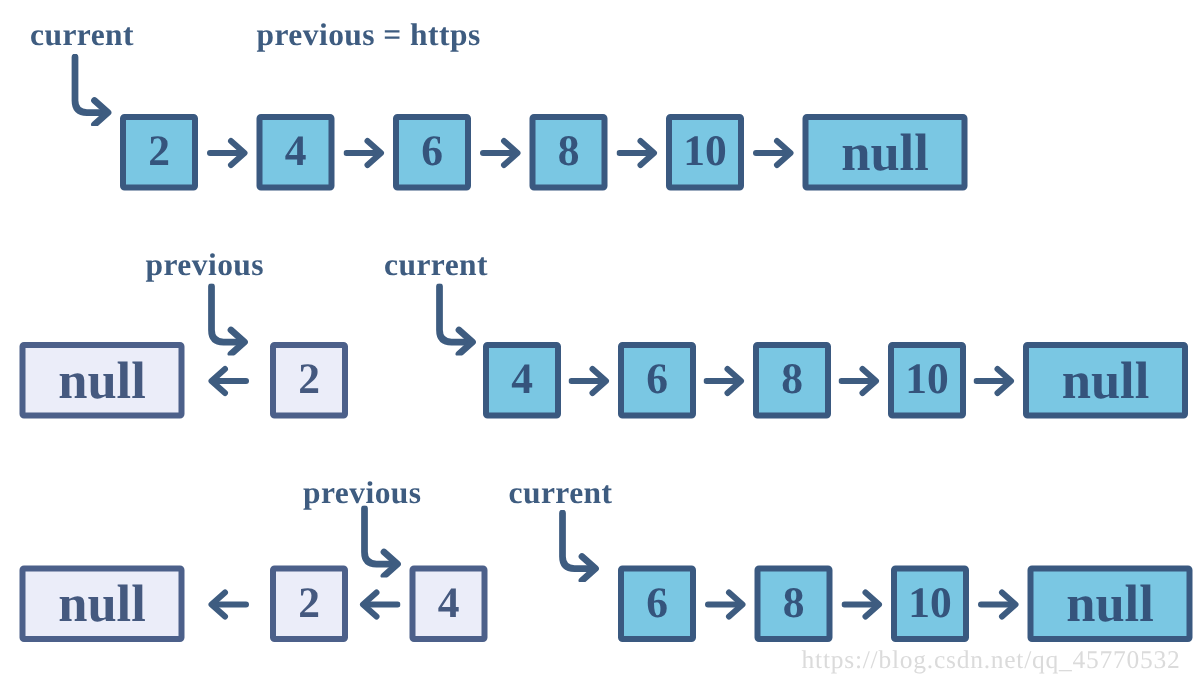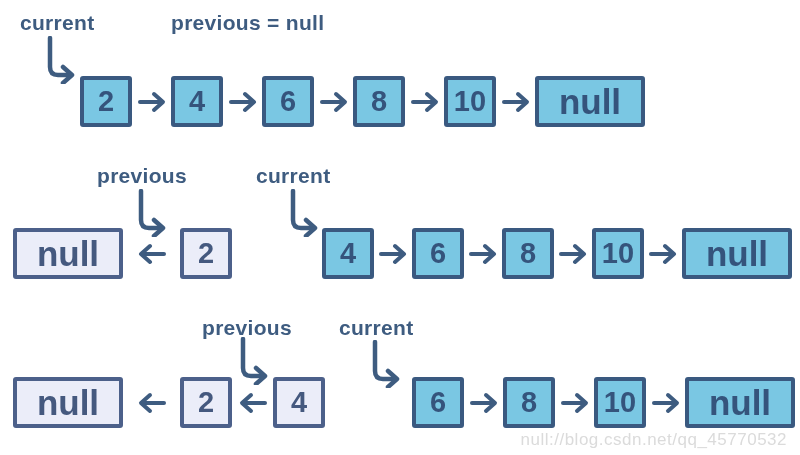--- a/index.html
+++ b/index.html
@@ -1,18 +1,18 @@
 <!DOCTYPE html>
 <html><head>
 <meta charset="utf-8">
 <style>
   html,body{margin:0;padding:0;background:#ffffff;}
   .stage{
     position:relative;width:800px;height:455px;background:#ffffff;overflow:hidden;
-    font-family:Liberation Sans, sans-serif;
+    font-family:Liberation Serif, serif;
   }
   .label{
     position:absolute;color:#3E5C80;font-size:21px;font-weight:600;
     letter-spacing:0.3px;white-space:nowrap;
   }
   .listrow{position:absolute;display:flex;align-items:center;height:51px;}
   .node{
     box-sizing:border-box;width:52px;height:51px;flex:0 0 auto;
     background:#7AC7E3;border:4px solid #3A5980;border-radius:3px;
     display:flex;align-items:center;justify-content:center;
@@ -27,21 +27,21 @@
     position:absolute;top:430px;right:13px;color:#DBDBDB;
     font-size:17px;letter-spacing:0.5px;white-space:nowrap;
   }
 </style>
 </head>
 <body>
 
 <div class="stage">
 
   <div class="label" style="left:20px;top:11px;">current</div>
-  <div class="label" style="left:171px;top:11px;">previous = null</div>
+  <div class="label" style="left:171px;top:11px;">previous = https</div>
 
   <div class="bent" style="left:42px;top:36px;">
     <svg width="40" height="48" viewBox="0 0 40 48" fill="none" stroke="#3E5C80" stroke-width="4.5" stroke-linecap="round" stroke-linejoin="round">
       <path d="M8 2 L8 31 Q8 39 16 39 L27 39"></path>
         <path d="M21 31 L30 39 L21 47"></path>
     </svg>
   </div>
 
   <div class="listrow" style="left:80px;top:76px;">
     <div class="node">2</div>
@@ -193,15 +193,15 @@
     <div class="node">10</div>
     <div class="acell" style="width:39px;">
       <svg width="28" height="22" viewBox="0 0 28 22" fill="none" stroke="#3E5C80" stroke-width="4" stroke-linecap="round" stroke-linejoin="round">
           <path d="M2 11 H23"></path>
           <path d="M16 3 L25 11 L16 19"></path>
         </svg>
     </div>
     <div class="node wide">null</div>
   </div>
 
-  <div class="watermark">null://blog.csdn.net/qq_45770532</div>
+  <div class="watermark">https://blog.csdn.net/qq_45770532</div>
 
 </div>
 
 </body></html>

